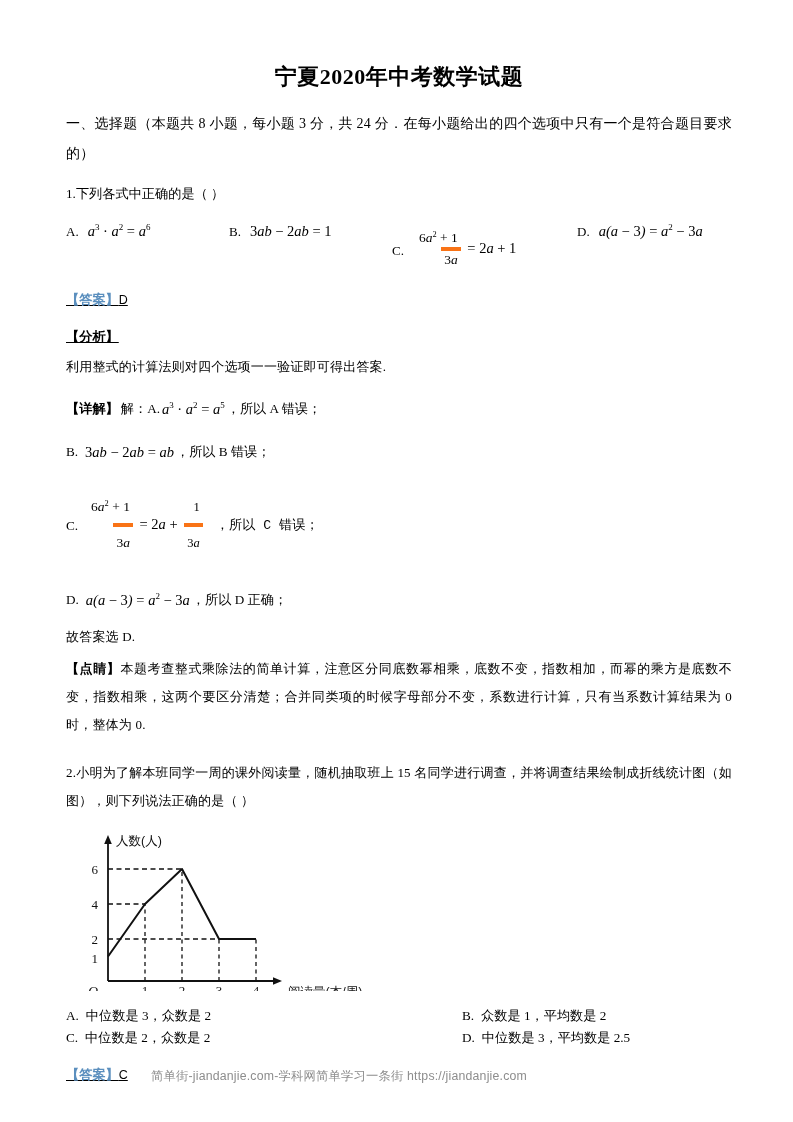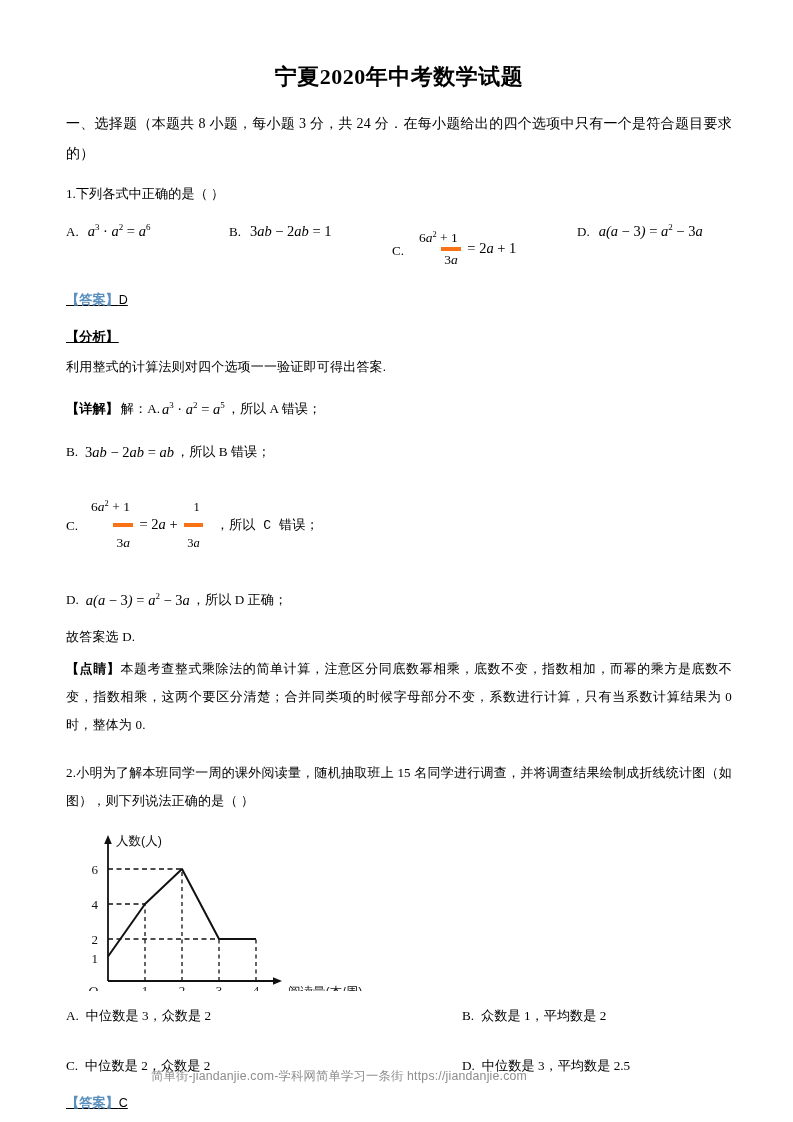--- a/index.html
+++ b/index.html
@@ -145,21 +145,21 @@
     align-items: center;
     flex-wrap: wrap;
   }
   .inline-math-para > * { margin-right: 2px; }
 
   
   .opt-grid {
     margin-top: 16px;
     display: grid;
     grid-template-columns: 396px 1fr;
-    row-gap: 32px;
+    row-gap: 4px;
     font-size: 13.2px;
   }
   .opt-grid .cell { white-space: nowrap; }
   .opt-grid .cell .lbl { margin-right: 7px; }
 
   
   .chart-wrap {
     margin-top: 14px;
     margin-left: 12px;
     width: 330px;

